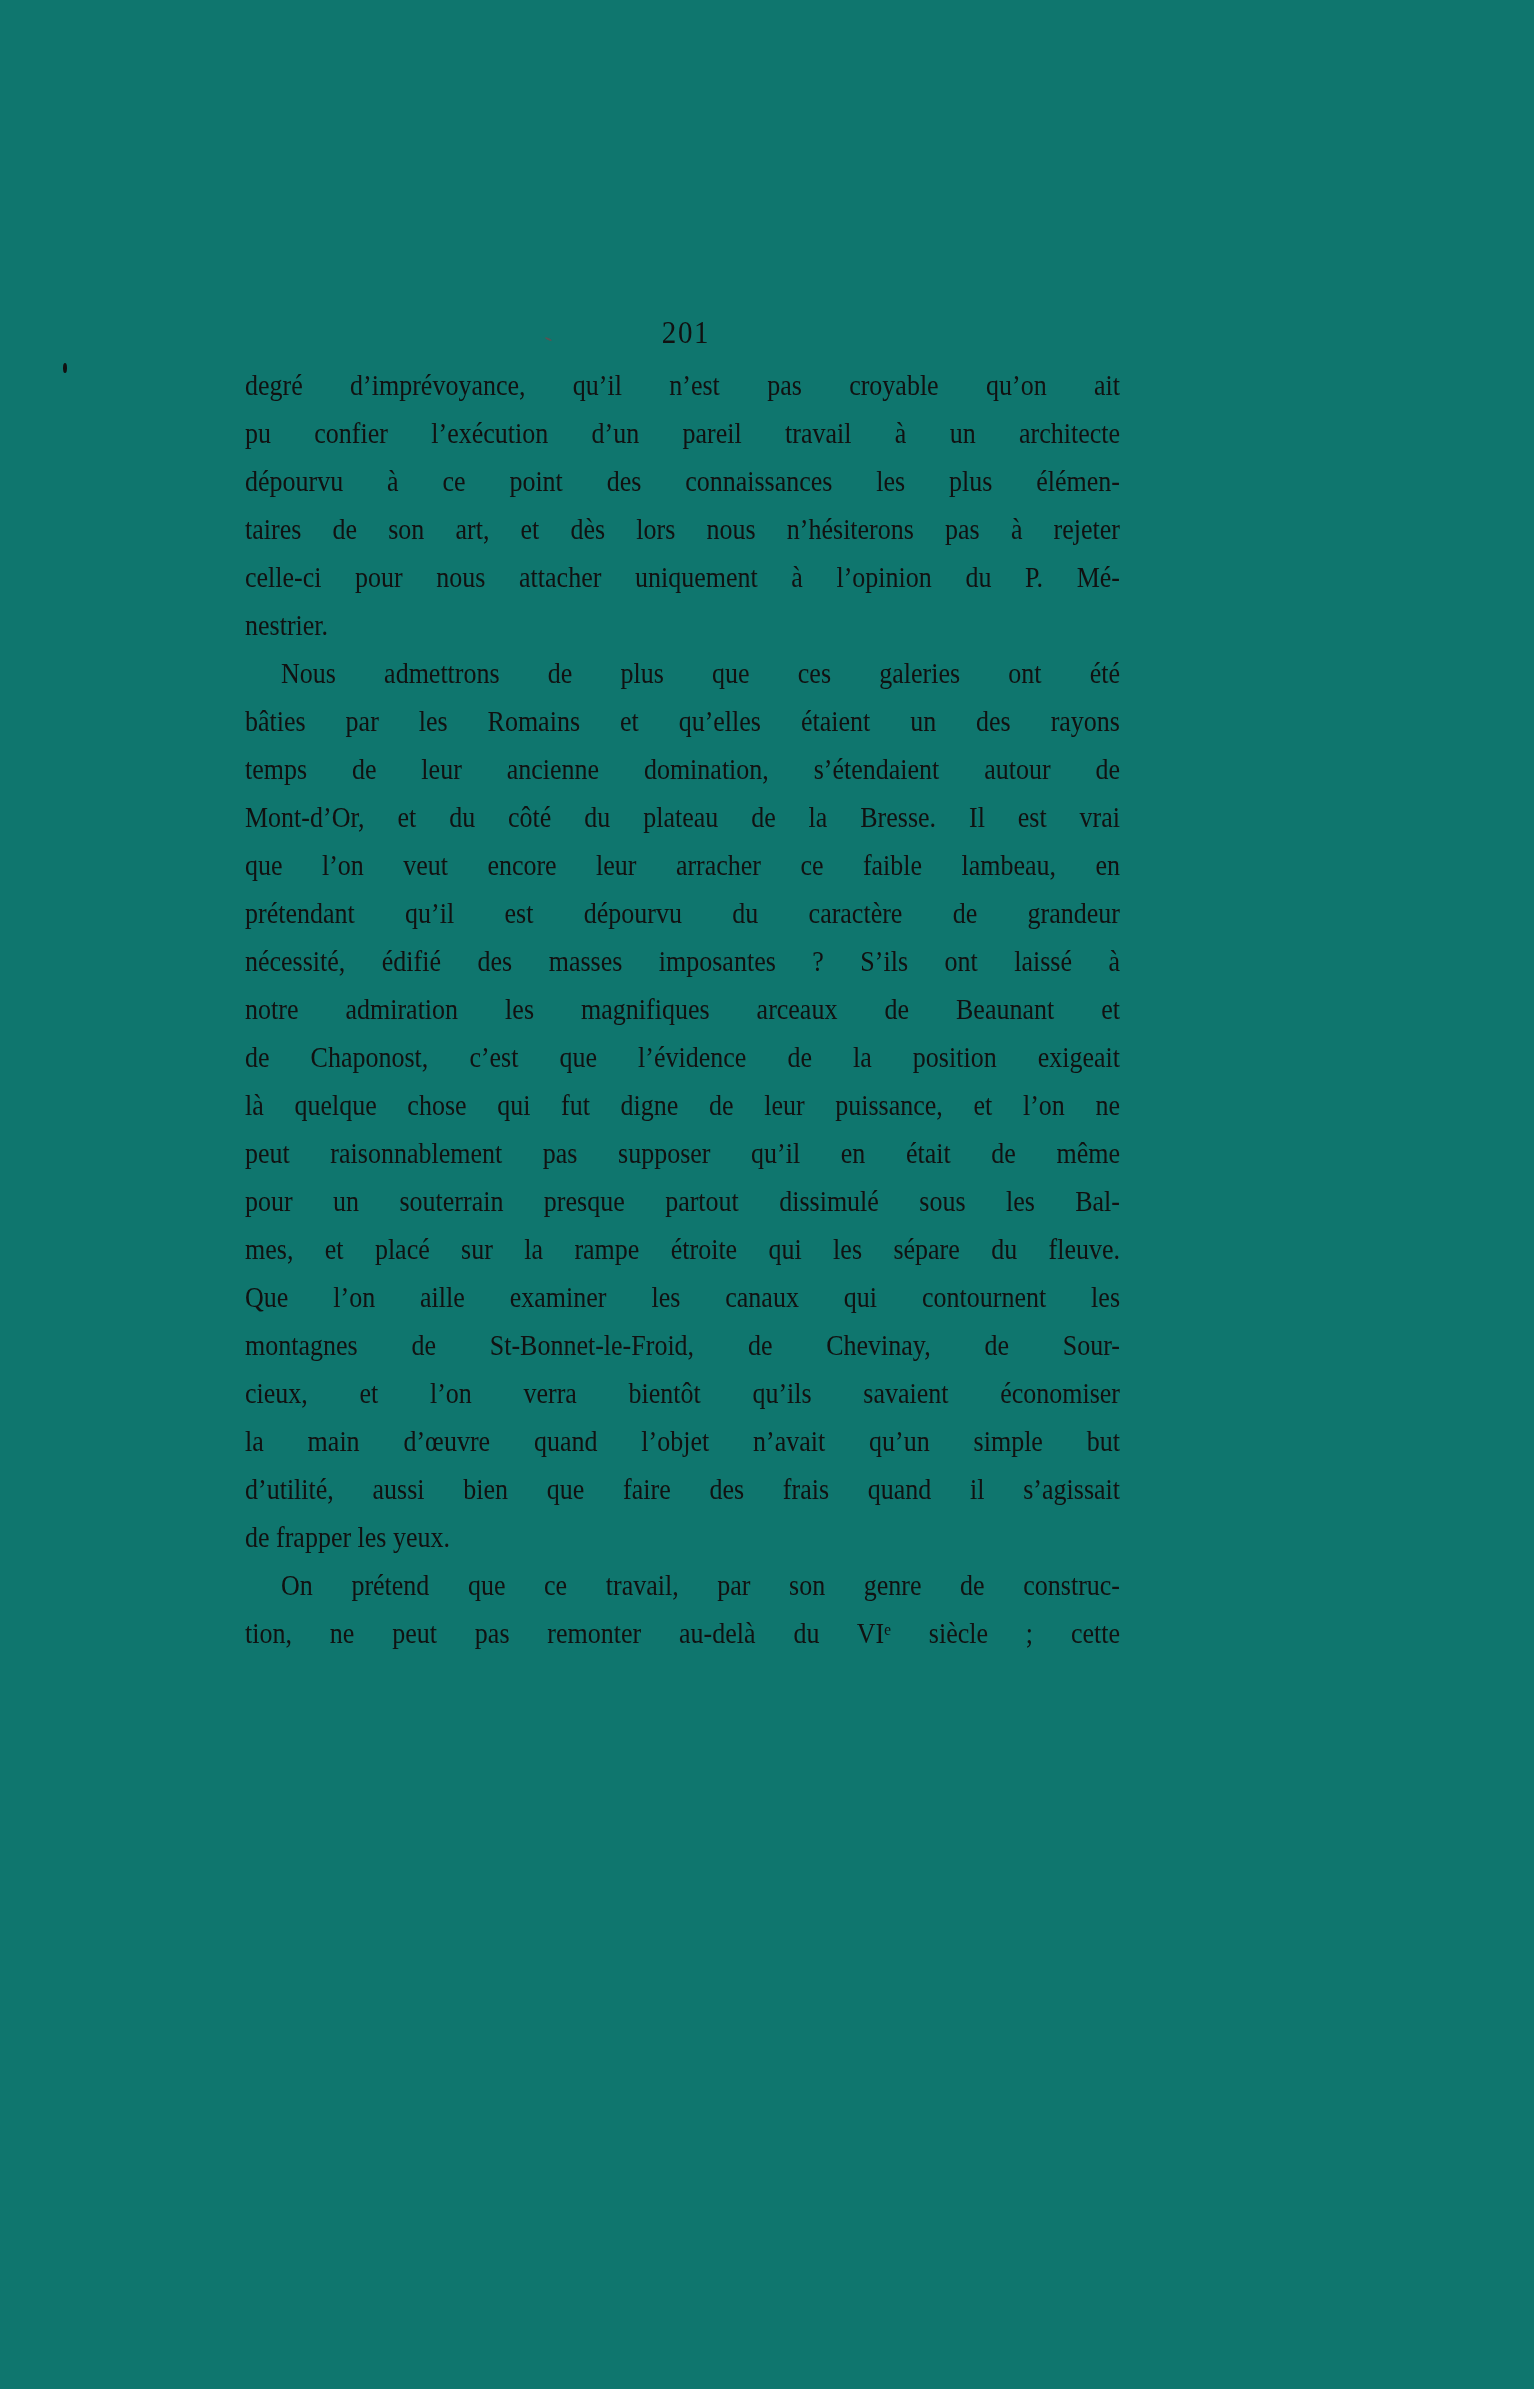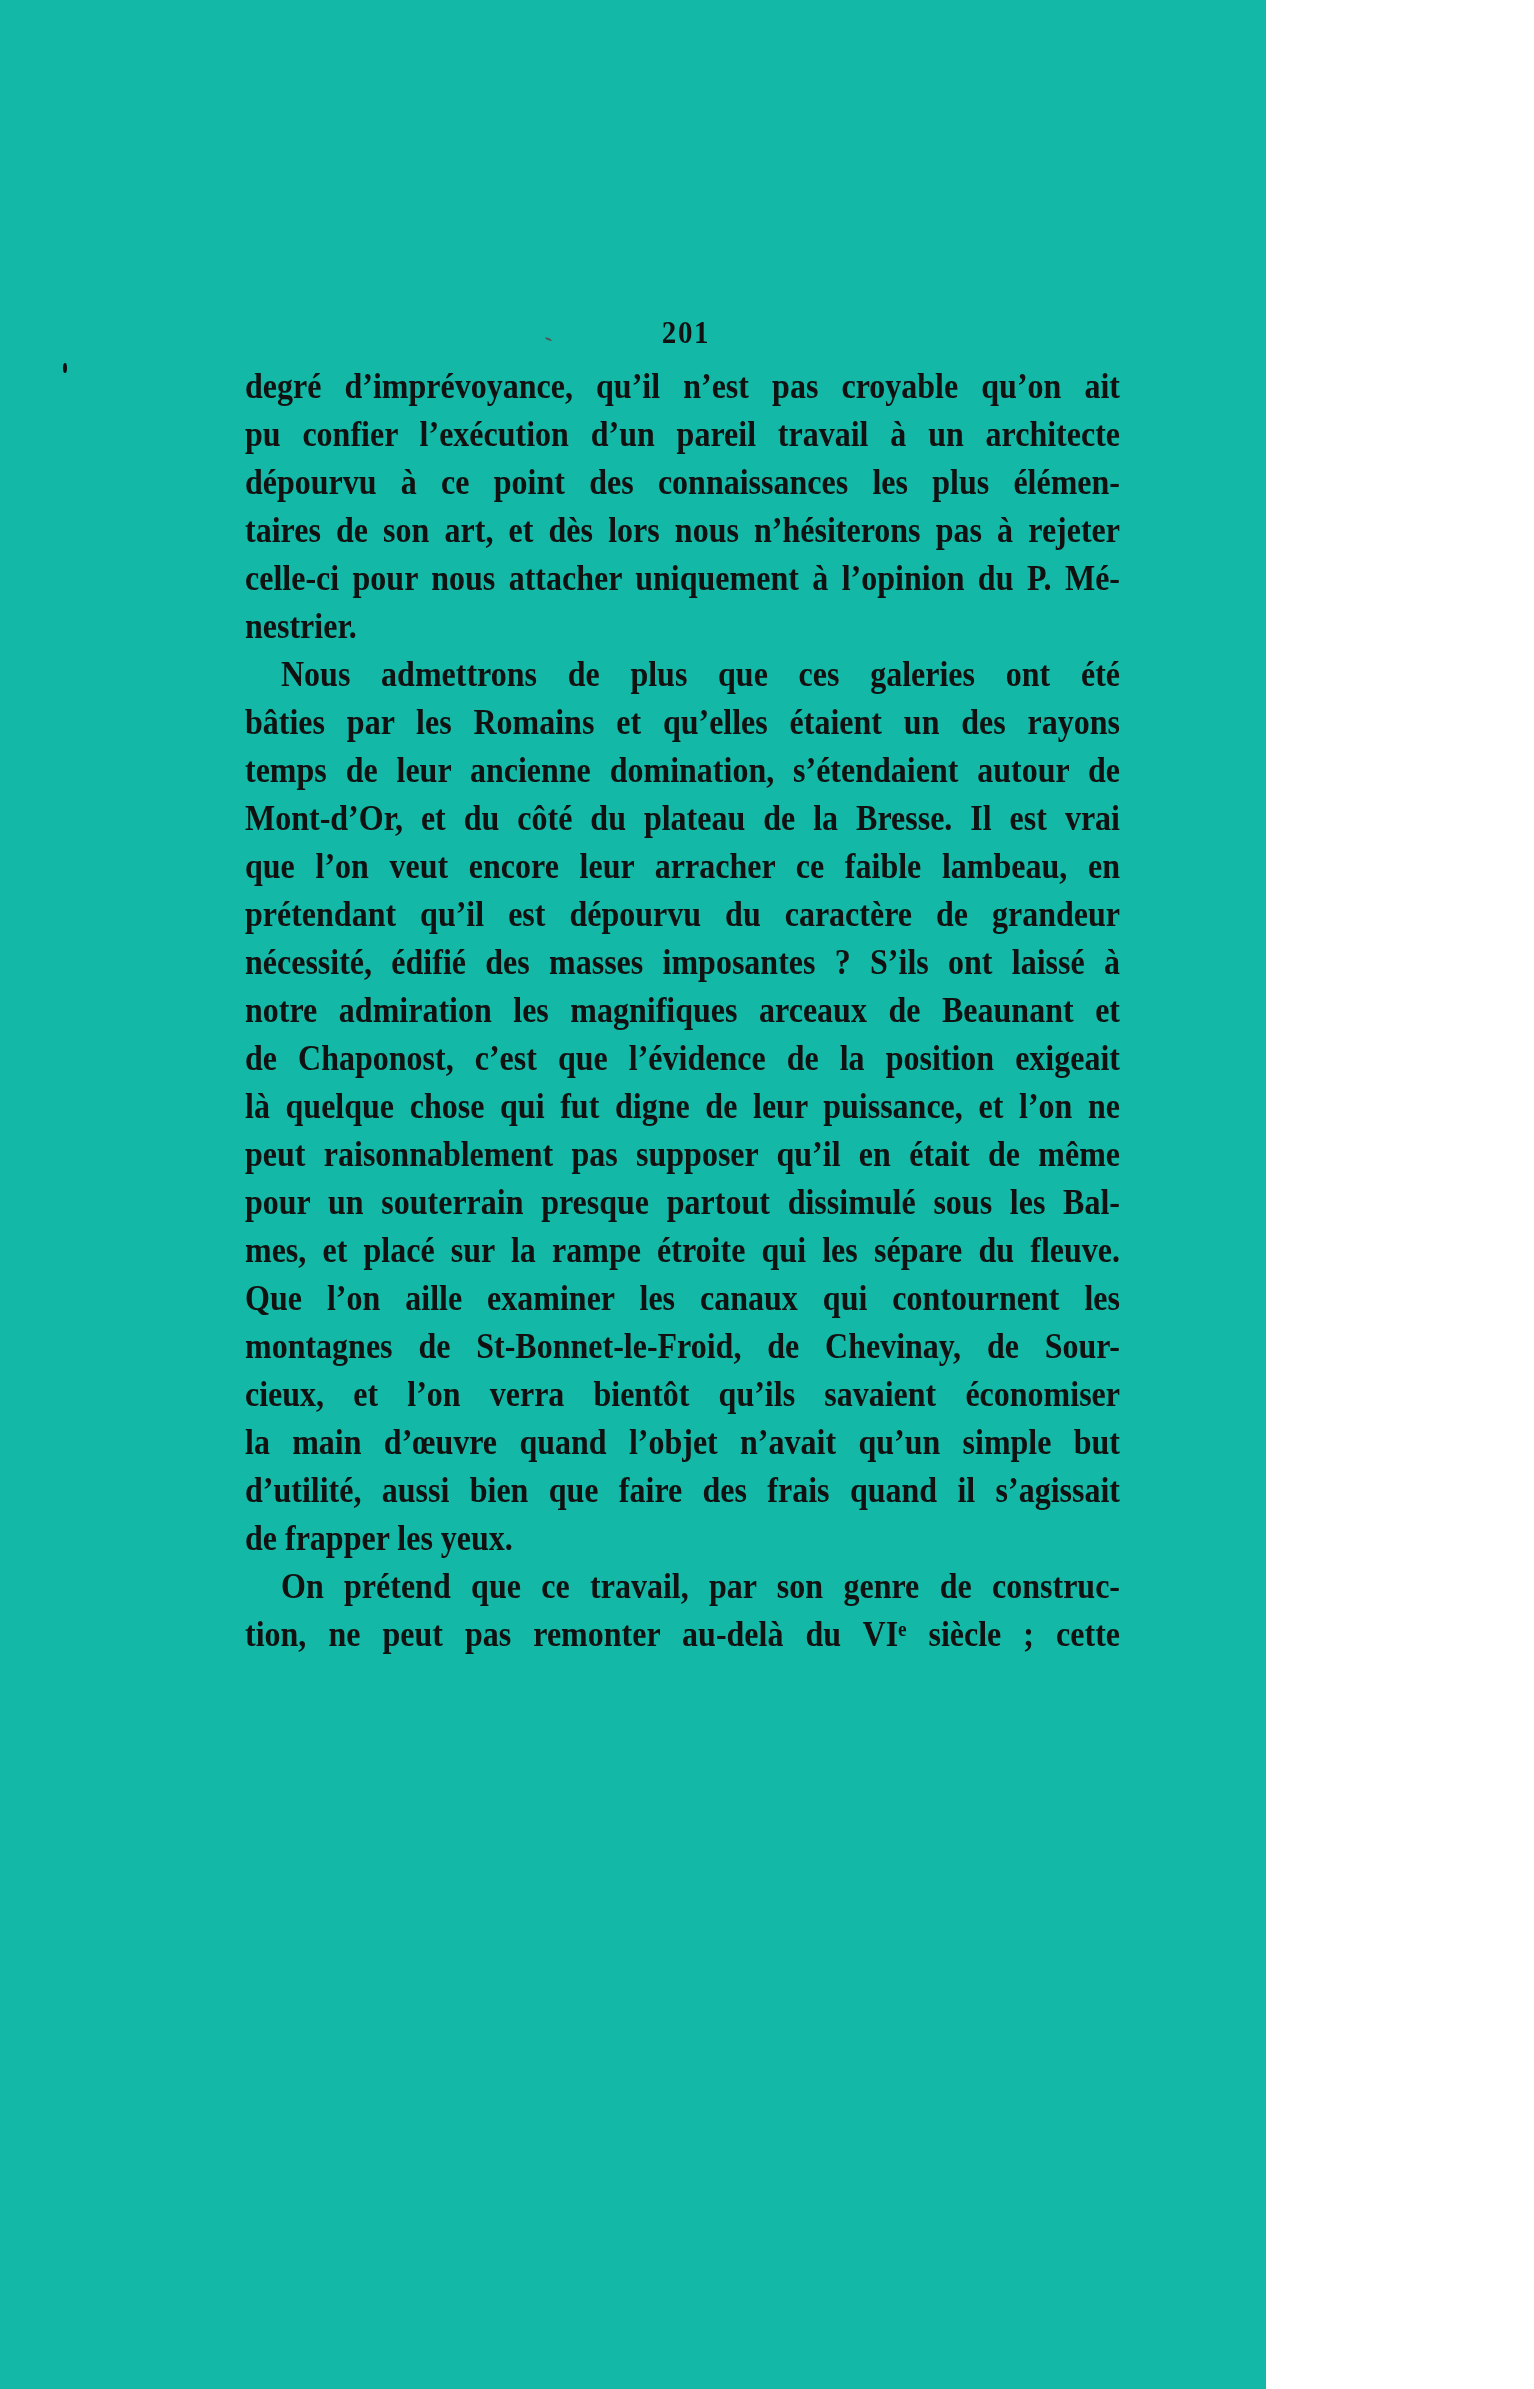--- a/index.html
+++ b/index.html
@@ -11,24 +11,23 @@
     width: 1534px;
     height: 2389px;
     position: relative;
     overflow: hidden;
     font-family: "Liberation Serif", "DejaVu Serif", serif;
     color: #111111;
   }
   .page {
     position: absolute;
     left: 0; top: 0;
-    width: 1266px;
+    width: 1534px;
     height: 2389px;
-    background: #14b8a6;
-    font-weight: bold;
+    background: #0f766e;
   }
   .page-number {
     position: absolute;
     left: 659px;
     top: 318px;
     width: 54px;
     height: 32px;
     font-size: 29px;
     line-height: 32px;
     text-align: center;
@@ -52,21 +51,21 @@
   .text-block {
     position: absolute;
     left: 245px;
     top: 363px;
     width: 875px;
   }
   .line {
     display: block;
     height: 48px;
     line-height: 48px;
-    font-size: 32px;
+    font-size: 26px;
     white-space: nowrap;
     text-align: justify;
     text-align-last: justify;
     overflow: visible;
   }
   .line.last {
     text-align: left;
     text-align-last: left;
   }
   .line.indent {

